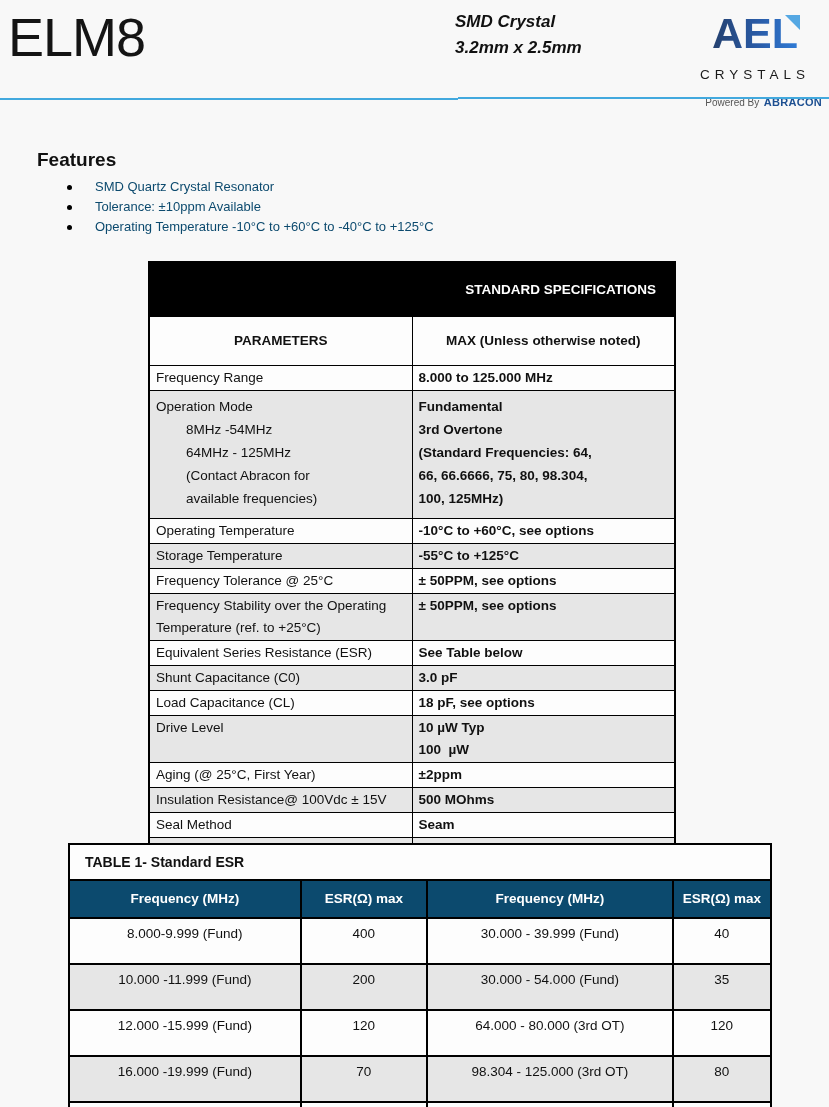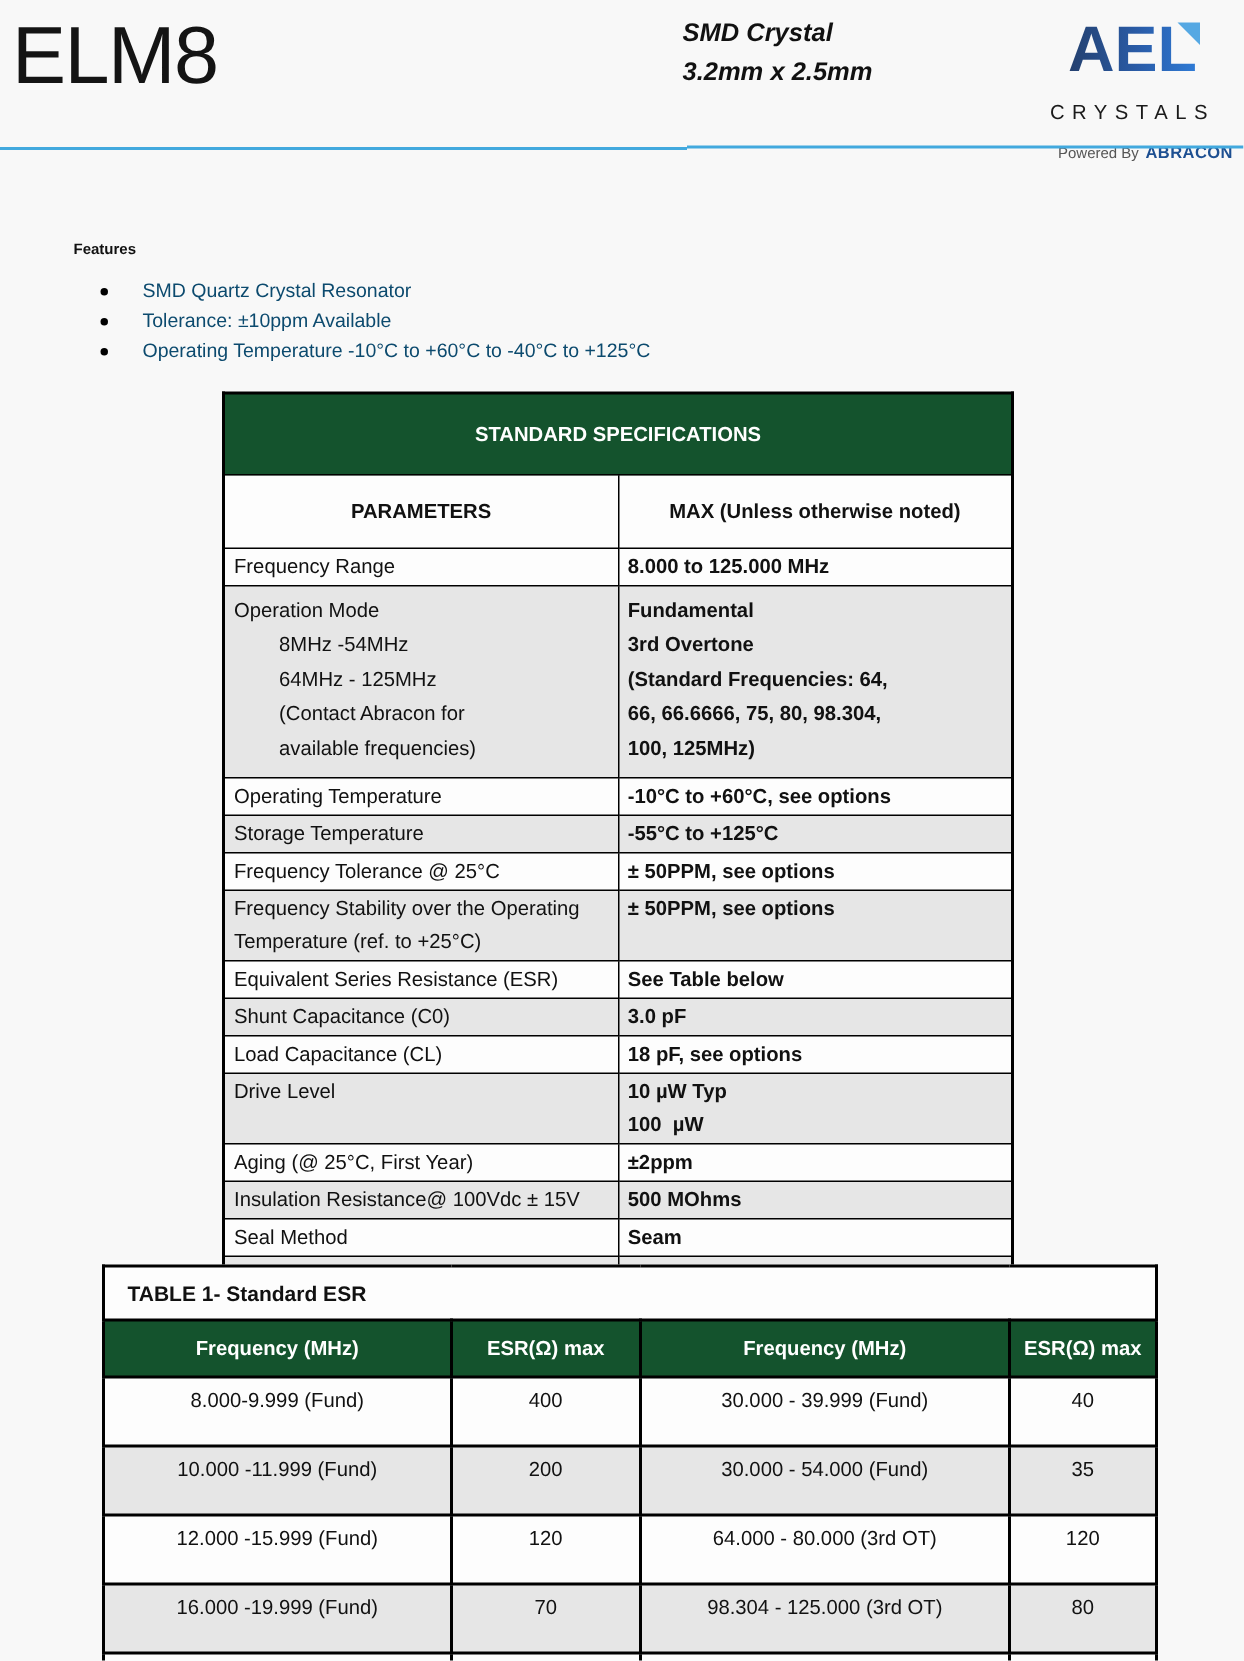--- a/index.html
+++ b/index.html
@@ -19,43 +19,43 @@
   .logo-crystals{margin-top:12px;font-size:13.5px;letter-spacing:5px;color:#1a1a1a;font-weight:500;}
   .powered{margin-top:10px;text-align:right;white-space:nowrap;}
   .powered-by{font-size:10px;color:#555;}
   .abracon{font-size:11px;font-weight:bold;color:#1D4F91;letter-spacing:.3px;}
   .rule{position:absolute;height:2px;background:#42A9DE;}
   .rule-left{left:0;top:98px;width:458px;}
   .rule-right{left:458px;top:97px;width:371px;}
 
   
   .features{position:absolute;left:37px;top:149px;}
-  .features h2{margin:12px;font-size:10px;font-weight:bold;color:#111;}
+  .features h2{margin:0;font-size:19px;font-weight:bold;color:#111;}
   .features ul{margin:6px 0 0 0;padding:0;}
   .features li{list-style:none;position:relative;padding-left:58px;font-size:13px;line-height:20px;color:#0c4a6e;}
   .features li::before{content:"";position:absolute;left:30px;top:8px;width:5px;height:5px;border-radius:50%;background:#000;}
 
   
   table{border-collapse:collapse;}
   .spec{position:absolute;left:148px;top:261px;width:528px;background:#fdfdfd;border:2px solid #000;table-layout:fixed;}
   .spec th,.spec td{border:1px solid #000;font-size:13.5px;white-space:pre-wrap;}
-  .spec .spec-title{background:#14532d;color:#fff;font-weight:bold;text-align:center;line-height:17px;padding:18px;}
+  .spec .spec-title{background:#000000;color:#fff;font-weight:bold;text-align:right;line-height:17px;padding:18px;}
   .spec .spec-colhead th{background:#fdfdfd;font-weight:bold;text-align:center;line-height:20px;padding:14px;}
   .spec td{padding:1px 6px;line-height:22px;vertical-align:top;text-align:left;}
   .spec td.param{width:292px;font-weight:normal;}
   .spec td.value{font-weight:bold;}
   .spec tbody tr{background:#fdfdfd;}
   .spec tbody tr.shade{background:#e6e6e6;}
   .spec tbody tr:nth-child(2) td{padding-top:4px;padding-bottom:8px;line-height:23px;}
 
   
   .esr{position:absolute;left:68px;top:843px;width:704px;background:#fdfdfd;border:2px solid #000;table-layout:fixed;}
   .esr th,.esr td{border:2px solid #000;font-size:13.5px;}
   .esr .esr-title{background:#fdfdfd;color:#111;font-weight:bold;font-size:14px;text-align:left;padding:7px 15px;line-height:20px;}
-  .esr .esr-colhead th{background:#14532d;color:#fff;font-weight:bold;text-align:center;padding:8px 0;line-height:20px;}
+  .esr .esr-colhead th{background:#0c4a6e;color:#fff;font-weight:bold;text-align:center;padding:8px 0;line-height:20px;}
   .esr td{height:37px;text-align:center;vertical-align:top;padding-top:6px;line-height:18px;}
   .esr tbody tr{background:#fdfdfd;}
   .esr tbody tr.shade{background:#e6e6e6;}
 </style>
 </head>
 <body>
 
 <div class="page">
 
   <div class="product-code">ELM8</div>

